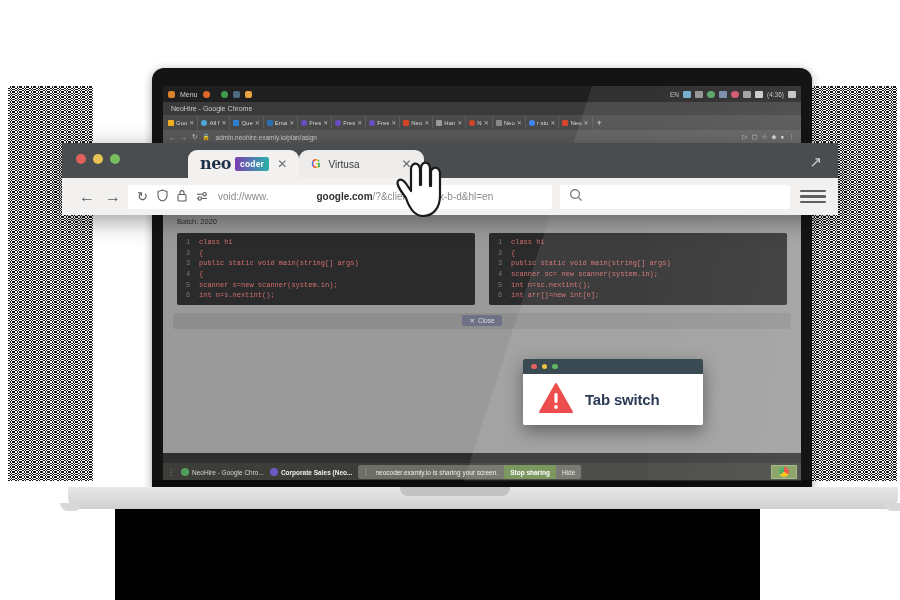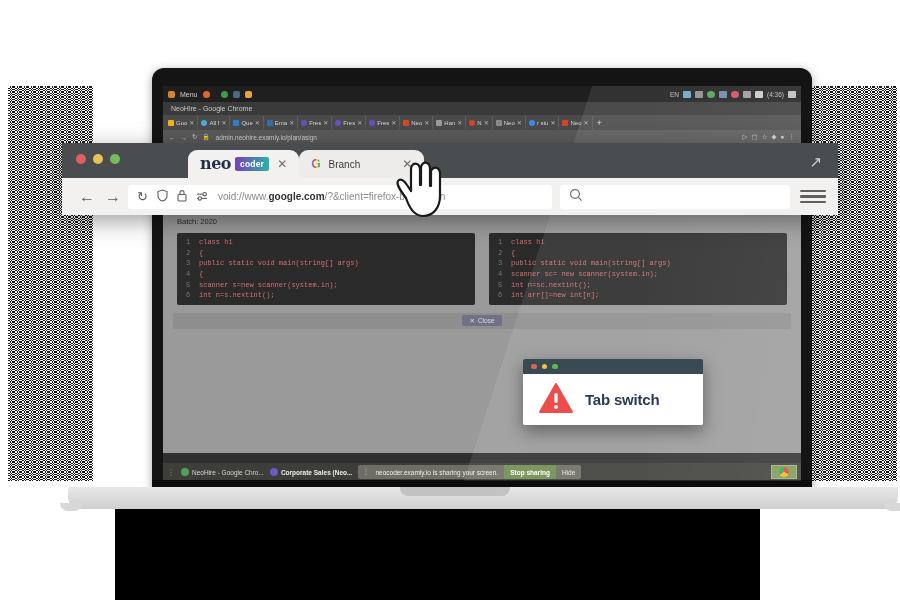--- a/index.html
+++ b/index.html
@@ -147,21 +147,21 @@
 
   .g-icon { font-family:"Liberation Sans", sans-serif; font-weight:bold; font-size:12px;
     background:linear-gradient(90deg,#4285F4 0 25%,#EA4335 25% 50%,#FBBC05 50% 75%,#34A853 75% 100%);
     -webkit-background-clip:text; background-clip:text; color:transparent; }
 
   .ff-navbar { height:37px; background:#f3f1ef; display:flex; align-items:center; gap:0; padding:0 12px; }
   .nav-arrow { width:26px; text-align:center; color:#5a5a5a; font-size:16px; }
   .url-field { flex:1; height:24px; background:#fff; border-radius:3px;
     display:flex; align-items:center; gap:9px; padding:0 9px; margin:0 8px 0 2px; }
   .url-text { font-size:10px; color:#8b8b8b; white-space:nowrap; overflow:hidden; }
-  .url-text b { color:#303030; font-weight:bold; }
+  .url-text b { color:#303030; font-weight:bold;margin-left:48px; }
   .search-field { width:230px; height:24px; background:#fff; border-radius:3px;
     display:flex; align-items:center; padding:0 9px; }
   .hamburger { width:26px; margin-left:10px; display:flex; flex-direction:column; gap:3px; }
   .hamburger i { display:block; height:2.5px; background:#5f5f5f; border-radius:1px; }
 
   
   .cursor { position:absolute; left:392px; top:160px; z-index:90; }
 
   
   .modal { position:absolute; left:360px; top:273px; width:180px; z-index:80;
@@ -436,21 +436,21 @@
       <div class="ff-tabs">
         <div class="ff-tab active">
           <span class="neo-logo">
             <span class="neo-word">neo</span>
             <span class="neo-badge">coder</span>
           </span>
           <span class="tab-x">✕</span>
         </div>
         <div class="ff-tab inactive">
           <span class="g-icon">G</span>
-          <span>Branch</span>
+          <span>Virtusa</span>
           <span class="tab-x" style="margin-left:34px">✕</span>
         </div>
       </div>
       <span class="ff-expand">↗</span>
     </div>
 
     <div class="ff-navbar">
       <span class="nav-arrow">←</span>
       <span class="nav-arrow">→</span>
       <div class="url-field">

